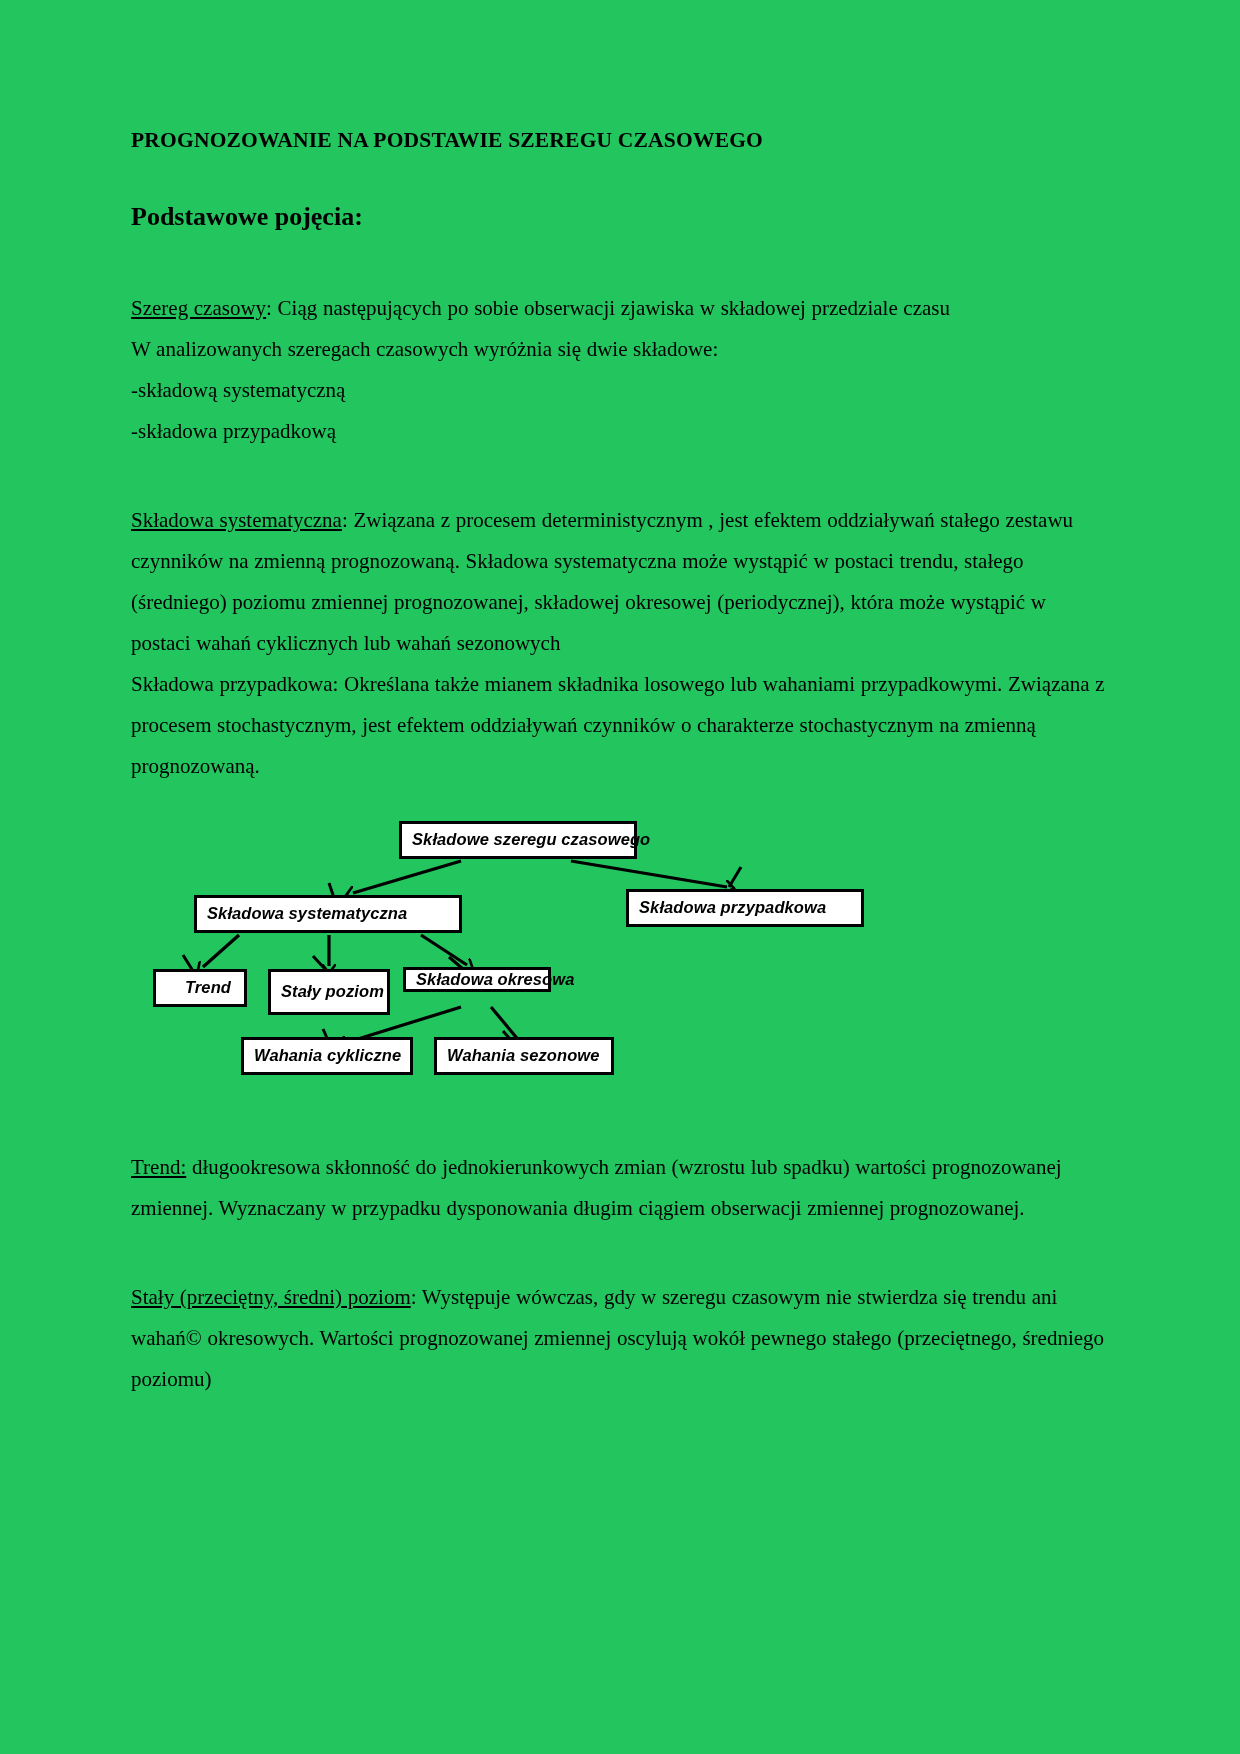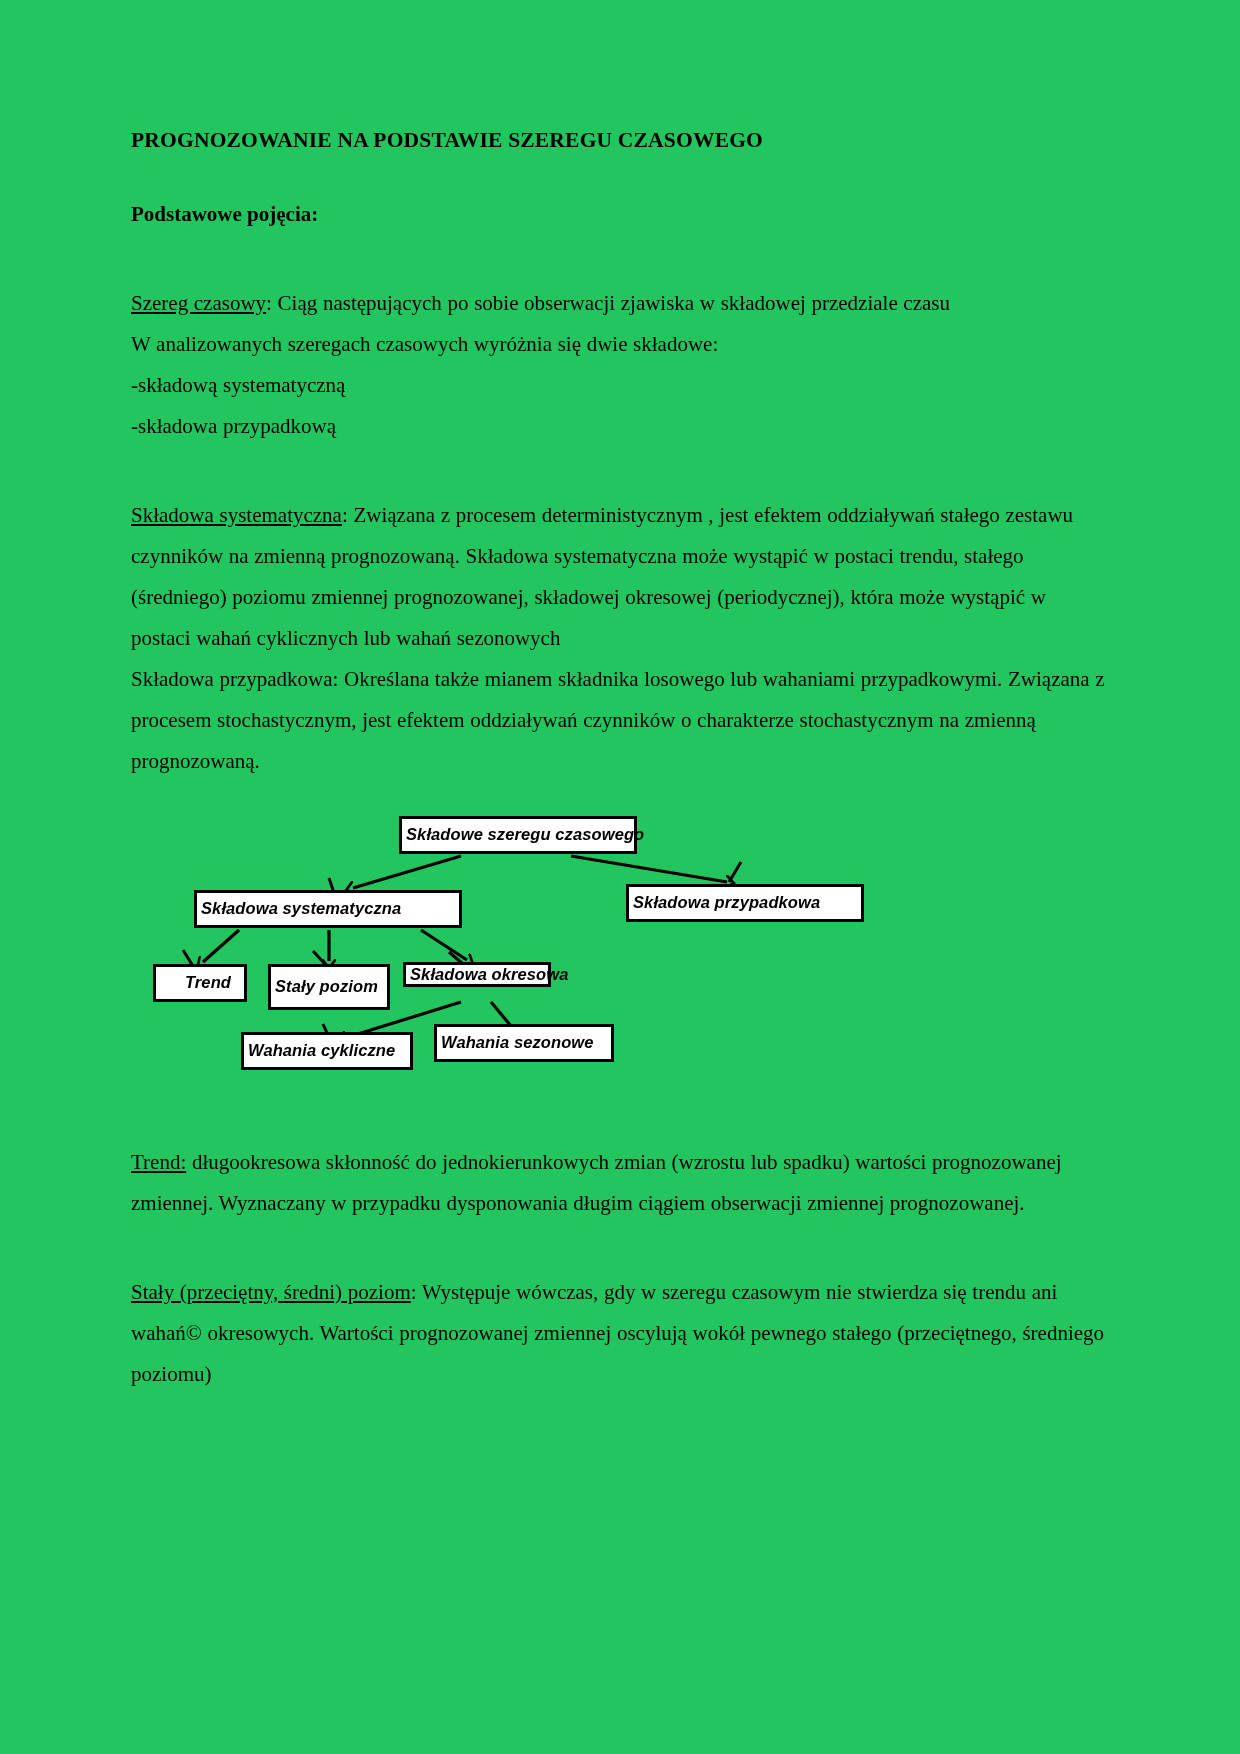--- a/index.html
+++ b/index.html
@@ -25,21 +25,21 @@
   }
   .doc-title {
     font-size: 21.5px;
     font-weight: bold;
     letter-spacing: 0.2px;
     margin: 0 0 0 0;
     line-height: 1.0;
   }
   .spacer-1 { height: 52px; }
   .sub-heading {
-    font-size: 21px;
+    font-size: 26px;
     font-weight: bold;
     line-height: 1.0;
     margin: 0;
   }
   .spacer-2 { height: 58px; }
 
   p.body-par {
     font-size: 21px;
     line-height: 41px;
     margin: 0;
@@ -67,34 +67,34 @@
     background: #ffffff;
     box-sizing: border-box;
     font-family: "Liberation Sans", "DejaVu Sans", sans-serif;
     font-weight: bold;
     font-style: italic;
     font-size: 16.5px;
     color: #000000;
     display: flex;
     align-items: center;
     justify-content: flex-start;
-    padding-left: 4px;
+    padding-left: 10px;
     letter-spacing: 0.1px;
     white-space: nowrap;
   }
   .dbox.center { justify-content: center; padding-left: 16px; }
 
   #box-root     { left: 268px; top: 4px;   width: 238px; height: 38px; }
   #box-syst     { left: 63px;  top: 78px;  width: 268px; height: 38px; }
   #box-przyp    { left: 495px; top: 72px;  width: 238px; height: 38px; }
   #box-trend    { left: 22px;  top: 152px; width: 94px;  height: 38px; }
   #box-staly    { left: 137px; top: 152px; width: 122px; height: 46px; }
   #box-okres    { left: 272px; top: 150px; width: 148px; height: 25px; }
   #box-cykl     { left: 110px; top: 220px; width: 172px; height: 38px; text-align: center; }
-  #box-sez      { left: 303px; top: 212px; width: 180px; height: 38px; }
+  #box-sez      { left: 303px; top: 220px; width: 180px; height: 38px; }
 
   .bottom-text { margin-top: 40px; }
 </style>
 </head>
 <body>
 
 <div class="page">
 
   <h1 class="doc-title">PROGNOZOWANIE NA PODSTAWIE SZEREGU CZASOWEGO</h1>
 

